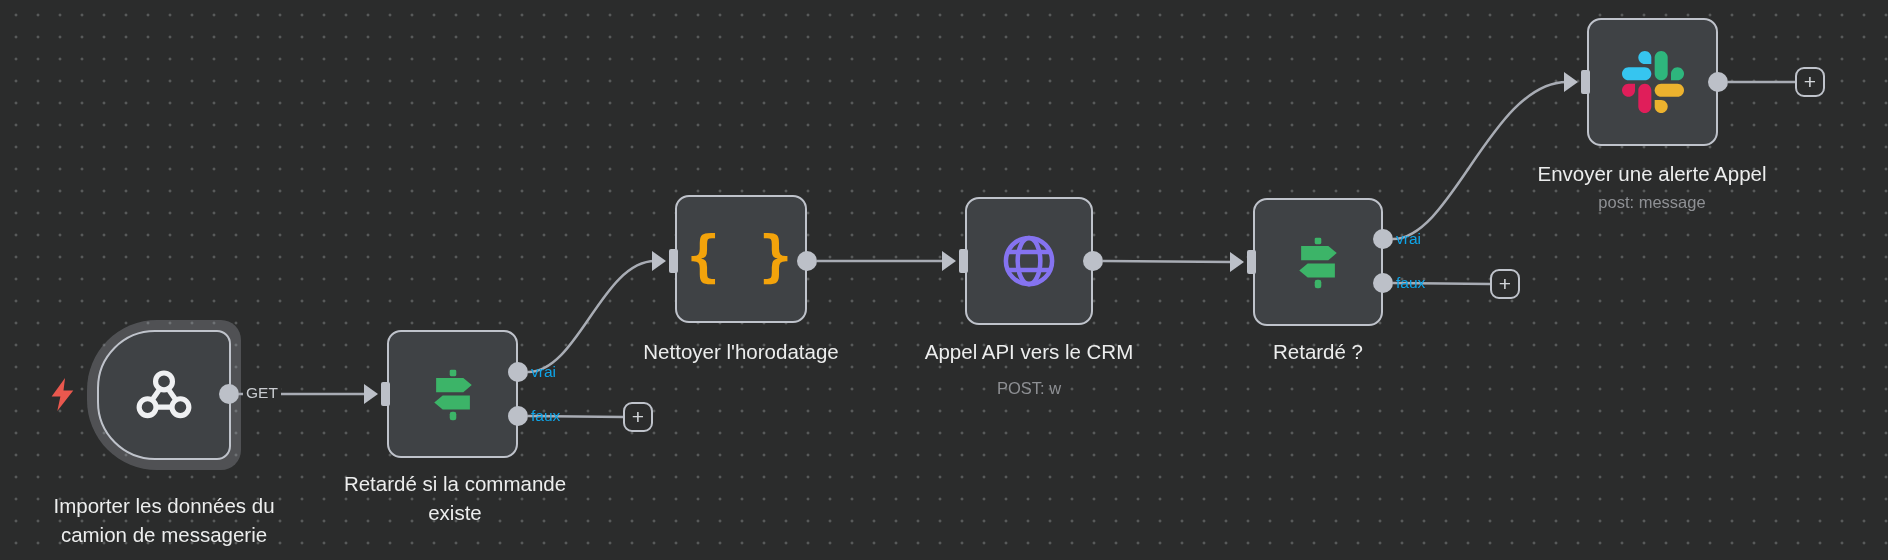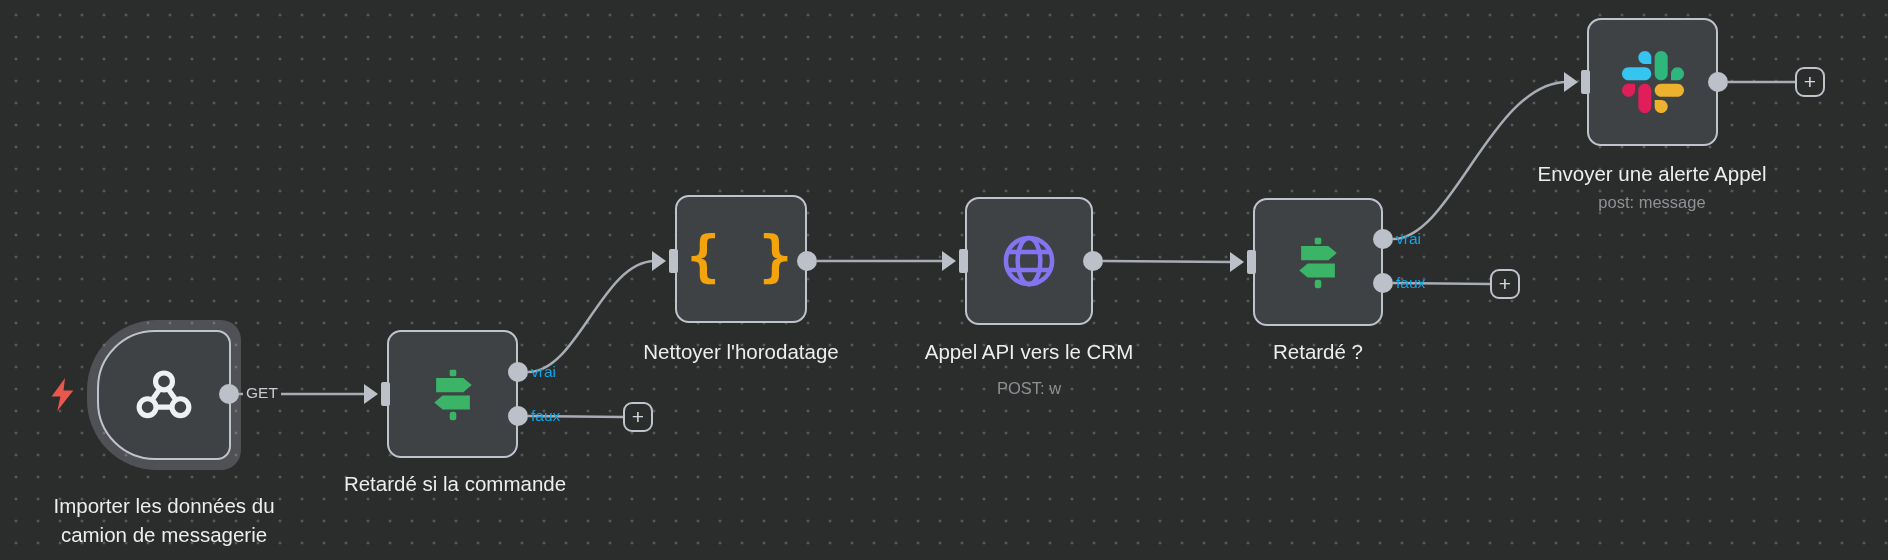--- a/index.html
+++ b/index.html
@@ -118,20 +118,21 @@
 </div>
 <div class="in-arrow" style="left:364px;top:384px;"></div>
 <div class="in-bar" style="left:381px;top:382px;"></div>
 <div class="port" style="left:508px;top:362px;"></div>
 <div class="port" style="left:508px;top:406px;"></div>
 <div class="port-label" style="left:531px;top:362px;">vrai</div>
 <div class="port-label" style="left:531px;top:406px;">faux</div>
 <div class="plus-btn" style="left:623px;top:402px;">+</div>
 <div class="node-label" style="left:295px;top:470px;">
   <div>Retardé si la commande</div>
+  <div>existe</div>
 </div>
 
 <div class="node" style="left:675px;top:195px;width:132px;height:128px;">
   <div class="braces">{ }</div>
 </div>
 <div class="in-arrow" style="left:652px;top:251px;"></div>
 <div class="in-bar" style="left:669px;top:249px;"></div>
 <div class="port" style="left:797px;top:251px;"></div>
 <div class="node-label" style="left:581px;top:338px;text-align:center;">Nettoyer l'horodatage</div>
 

